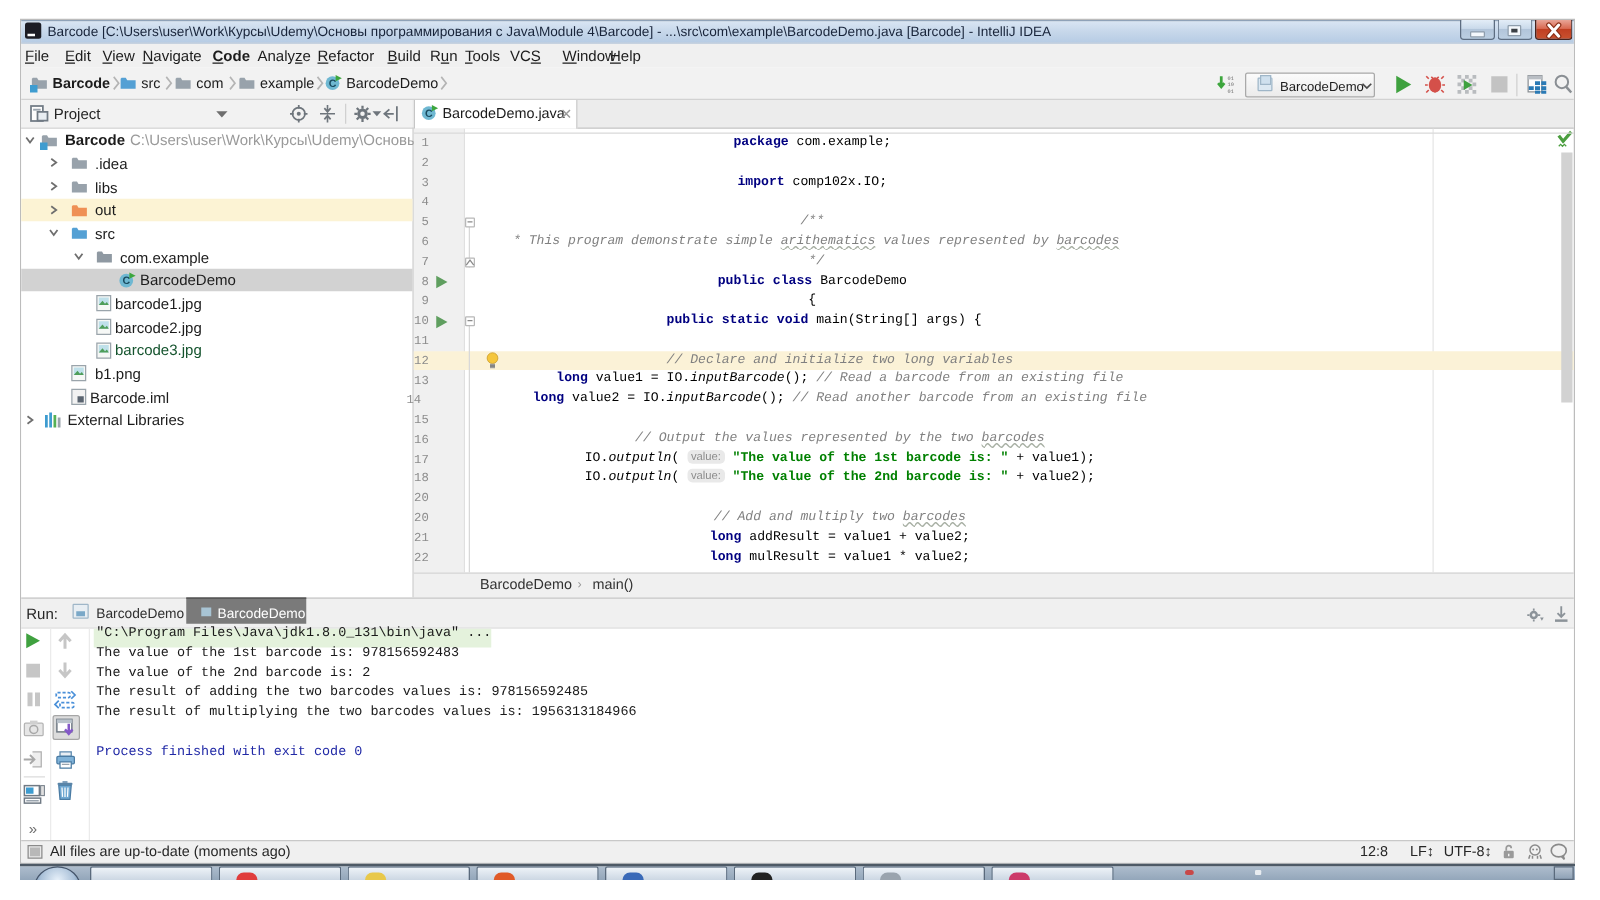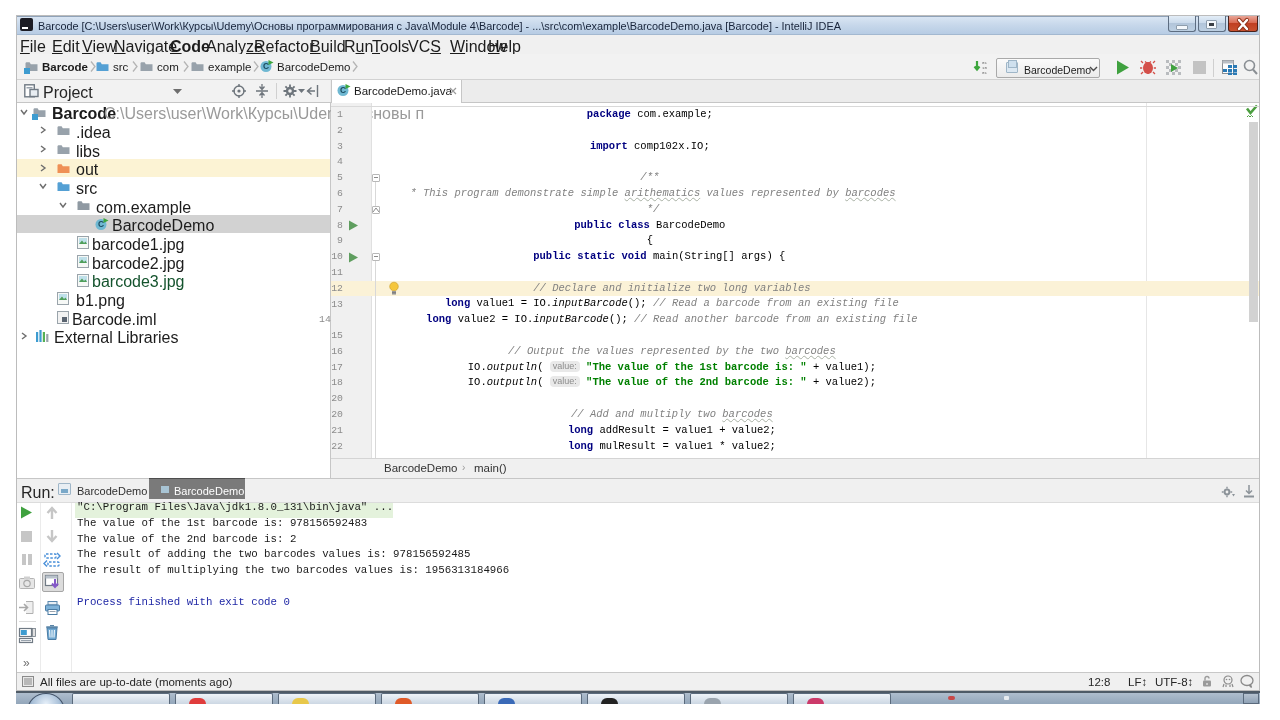--- a/index.html
+++ b/index.html
@@ -2,21 +2,21 @@
 <html><head>
 <meta charset="utf-8">
 <style>
   * { margin:0; padding:0; box-sizing:border-box; }
   html,body { width:1280px; height:720px; background:#ffffff; overflow:hidden;
     font-family:"Liberation Sans", sans-serif; }
   .abs { position:absolute; }
   svg { position:absolute; overflow:visible; }
   #win { position:absolute; left:16px; top:15px; width:1244px; height:676px;
     background:#ffffff; border:1px solid #bcbcbc; }
-  .t12 { font-size:16px; color:#1c1c1c; white-space:nowrap; }
+  .t12 { font-size:12px; color:#1c1c1c; white-space:nowrap; }
   .mono { font-family:"Liberation Mono", monospace; }
   u { text-decoration:underline; }
   .kw { color:#000080; font-weight:bold; }
   .str { color:#008000; font-weight:bold; }
   .cmt { color:#808080; font-style:italic; }
   .wavy { text-decoration:underline; text-decoration-style:wavy; text-decoration-color:#a8b0a4; text-decoration-thickness:1px; text-underline-offset:1px; }
   .hint { display:inline-block; background:#e9e9e9; color:#8c8c8c; border-radius:4px; font-size:9px; line-height:11px; font-family:"Liberation Sans",sans-serif; padding:0 3px; font-style:normal; font-weight:normal; vertical-align:1px; }
   pre i { font-style:italic; }
 </style>
 </head>
@@ -296,21 +296,21 @@
 <div class="abs mono" style="left:319px;top:154.4px;width:24px;text-align:right;font-size:9.8px;line-height:15.78px;color:#8c8c8c;">4</div>
 <div class="abs mono" style="left:319px;top:170.2px;width:24px;text-align:right;font-size:9.8px;line-height:15.78px;color:#8c8c8c;">5</div>
 <div class="abs mono" style="left:319px;top:186.0px;width:24px;text-align:right;font-size:9.8px;line-height:15.78px;color:#8c8c8c;">6</div>
 <div class="abs mono" style="left:319px;top:201.8px;width:24px;text-align:right;font-size:9.8px;line-height:15.78px;color:#8c8c8c;">7</div>
 <div class="abs mono" style="left:319px;top:217.6px;width:24px;text-align:right;font-size:9.8px;line-height:15.78px;color:#8c8c8c;">8</div>
 <div class="abs mono" style="left:319px;top:233.3px;width:24px;text-align:right;font-size:9.8px;line-height:15.78px;color:#8c8c8c;">9</div>
 <div class="abs mono" style="left:319px;top:249.1px;width:24px;text-align:right;font-size:9.8px;line-height:15.78px;color:#8c8c8c;">10</div>
 <div class="abs mono" style="left:319px;top:264.9px;width:24px;text-align:right;font-size:9.8px;line-height:15.78px;color:#8c8c8c;">11</div>
 <div class="abs mono" style="left:319px;top:280.7px;width:24px;text-align:right;font-size:9.8px;line-height:15.78px;color:#8c8c8c;">12</div>
 <div class="abs mono" style="left:319px;top:296.5px;width:24px;text-align:right;font-size:9.8px;line-height:15.78px;color:#8c8c8c;">13</div>
-<div class="abs mono" style="left:319px;top:312.2px;width:24px;text-align:left;font-size:9.8px;line-height:15.78px;color:#8c8c8c;">14</div>
+<div class="abs mono" style="left:319px;top:312.2px;width:24px;text-align:center;font-size:9.8px;line-height:15.78px;color:#8c8c8c;">14</div>
 <div class="abs mono" style="left:319px;top:328.0px;width:24px;text-align:right;font-size:9.8px;line-height:15.78px;color:#8c8c8c;">15</div>
 <div class="abs mono" style="left:319px;top:343.8px;width:24px;text-align:right;font-size:9.8px;line-height:15.78px;color:#8c8c8c;">16</div>
 <div class="abs mono" style="left:319px;top:359.6px;width:24px;text-align:right;font-size:9.8px;line-height:15.78px;color:#8c8c8c;">17</div>
 <div class="abs mono" style="left:319px;top:375.4px;width:24px;text-align:right;font-size:9.8px;line-height:15.78px;color:#8c8c8c;">18</div>
 <div class="abs mono" style="left:319px;top:391.1px;width:24px;text-align:right;font-size:9.8px;line-height:15.78px;color:#8c8c8c;">20</div>
 <div class="abs mono" style="left:319px;top:406.9px;width:24px;text-align:right;font-size:9.8px;line-height:15.78px;color:#8c8c8c;">20</div>
 <div class="abs mono" style="left:319px;top:422.7px;width:24px;text-align:right;font-size:9.8px;line-height:15.78px;color:#8c8c8c;">21</div>
 <div class="abs mono" style="left:319px;top:438.5px;width:24px;text-align:right;font-size:9.8px;line-height:15.78px;color:#8c8c8c;">22</div>
 <svg style="left:348px;top:220.2px;" width="11" height="11" viewBox="0 0 11 11">
     <path d="M1 0.5 L10 5.5 L1 10.5 Z" fill="#5f9e5f"></path>

